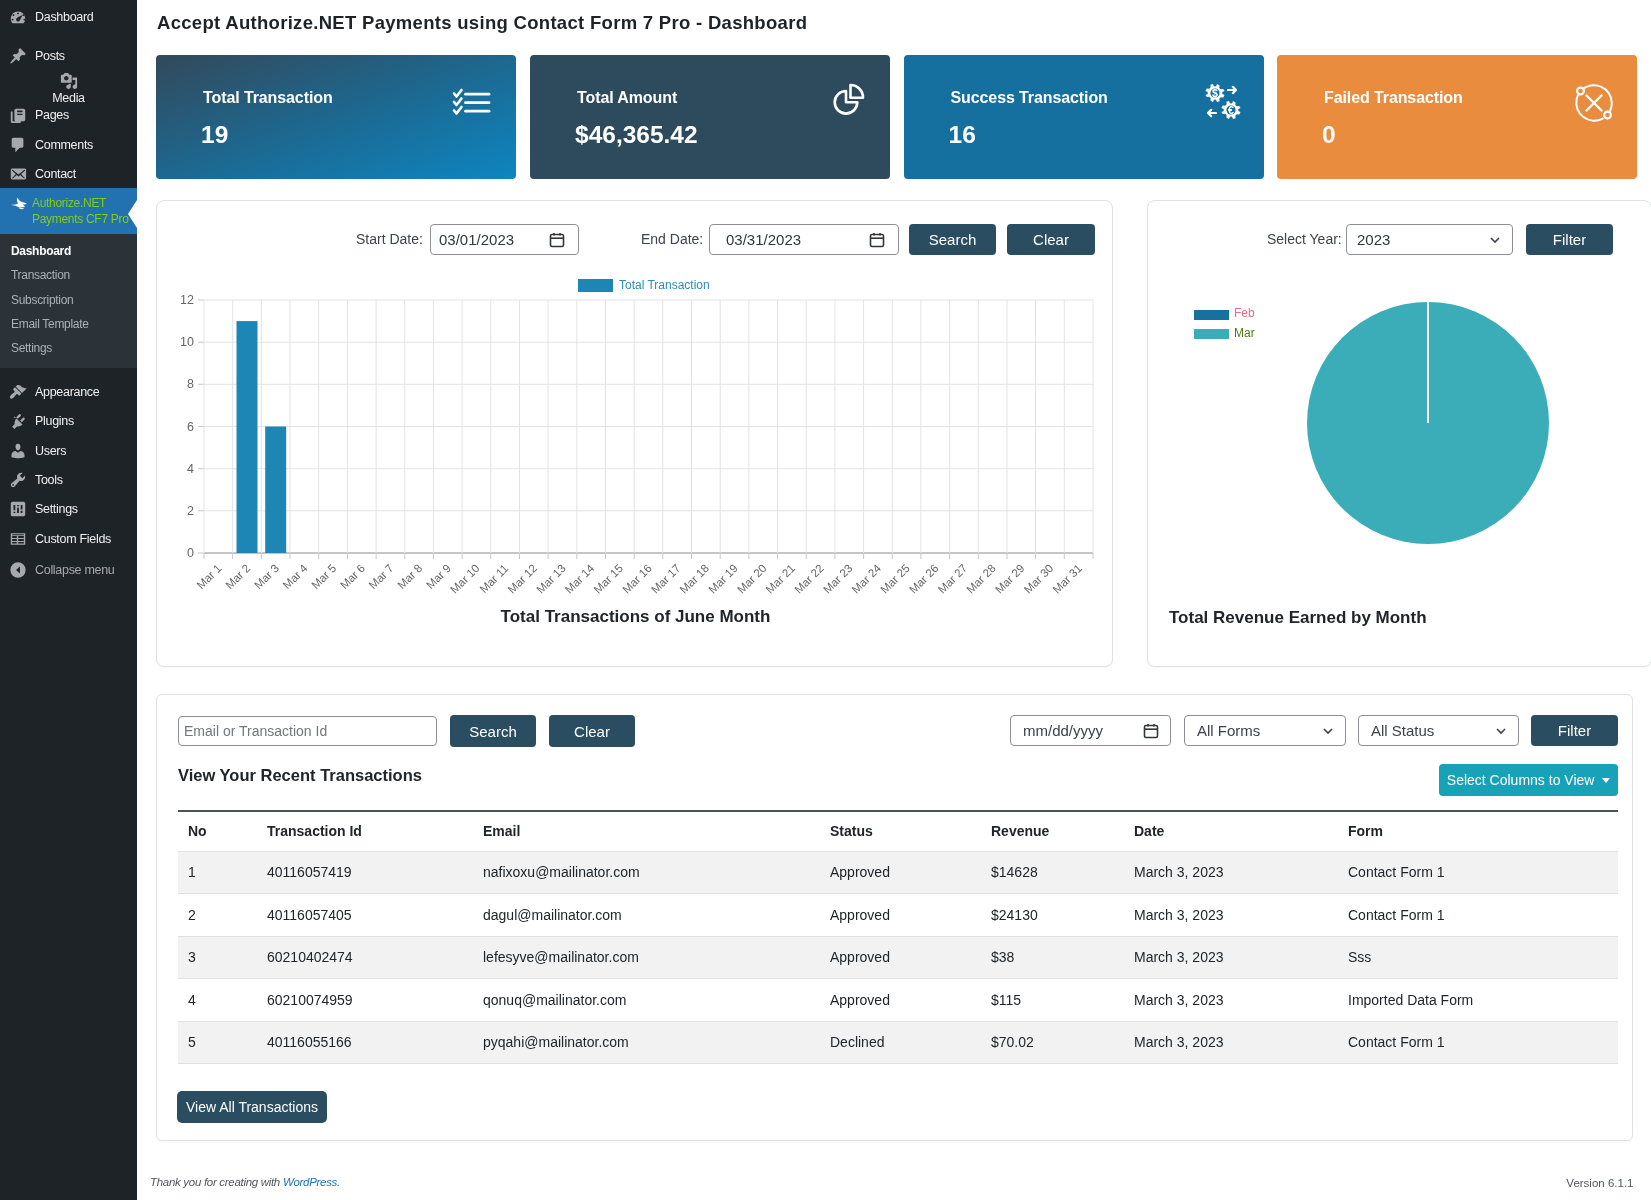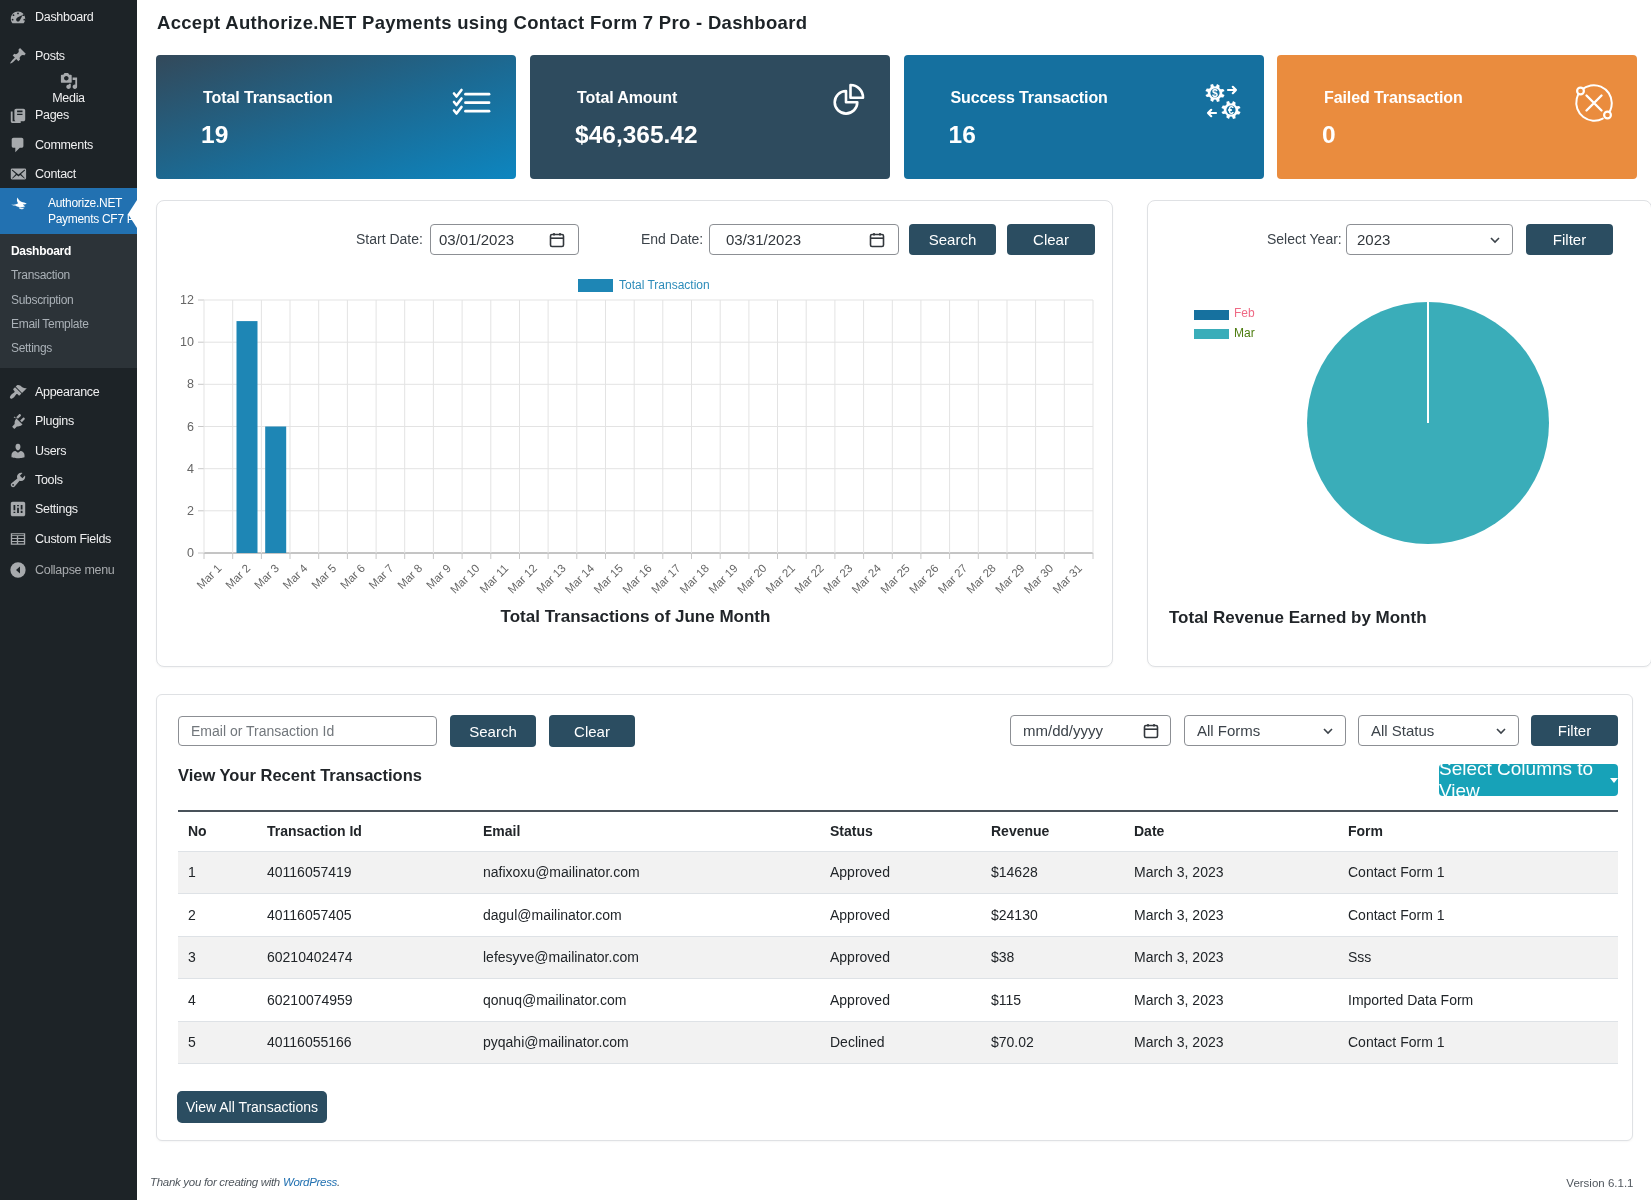--- a/index.html
+++ b/index.html
@@ -75,21 +75,21 @@
             <path fill="#a7aaad" d="M19 14.5v-9c0-.83-.67-1.5-1.5-1.5H3.5C2.67 4 2 4.67 2 5.5v9c0 .83.67 1.5 1.5 1.5h14c.83 0 1.5-.67 1.5-1.5zm-1.31-9.11c.33.33.15.67-.21.98l-4.1 3.75 4.09 4.26c.12.14.06.36-.03.47-.09.12-.3.23-.45.08l-4.59-3.92-1.9 1.89-1.89-1.89-4.59 3.92c-.15.15-.36.04-.45-.08-.1-.11-.15-.33-.03-.47l4.09-4.26-4.1-3.75c-.36-.31-.54-.65-.21-.98.33-.34.69-.17 1.04.14l6.14 4.97 6.15-4.97c.35-.31.71-.48 1.04-.14z"></path>
           </svg>
         </span>
         <span>Contact</span>
       </div>
 <div class="abs" style="left:0;top:187.5px;width:137px;height:46px;background:#2271b1;"></div>
 <div class="abs" style="left:8px;top:195px;"><svg width="22" height="18" viewBox="0 0 20 20">
           <path fill="#fff" d="M1.5 10.5c2.8.5 5.6.3 7.6-1.2C7.6 7.4 7.2 5 8.3 2.8c.9 2 2.2 3.8 4.3 4.7 2 .8 4.2.9 6 2.2-1.3.7-2.8.9-4.3.7.6 1 1.6 1.7 2.7 2-3.5 1.8-8 1.6-11.2-.7-1.5.3-3.2-.4-4.3-1.2z"></path>
           <path fill="#fff" d="M11 13.5c1.5.8 3.5 1 5.2.6-.8 1-2 1.7-3.3 1.8-1.3.1-2.7-.5-3.4-1.6z" opacity=".9"></path>
         </svg></div>
-<div class="abs" style="left:48px;top:196px;color:#ffffff;font-size:12px;letter-spacing:-0.3px;line-height:15.5px;white-space:nowrap;">Authorize.NET<br>Payments CF7 Pro</div>
+<div class="abs" style="left:32px;top:196px;color:#84cc16;font-size:12px;letter-spacing:-0.3px;line-height:15.5px;white-space:nowrap;">Authorize.NET<br>Payments CF7 Pro</div>
 <div class="abs" style="right:0;top:199.5px;width:0;height:0;border-top:14px solid transparent;border-bottom:14px solid transparent;border-right:9px solid #fff;"></div>
 <div class="sub" style="top:233.5px;height:134px;"></div>
 <div class="si" style="top:244px;color:#fff;font-weight:bold;">Dashboard</div>
 <div class="si" style="top:268px;color:#aab1b7;font-weight:normal;">Transaction</div>
 <div class="si" style="top:293px;color:#aab1b7;font-weight:normal;">Subscription</div>
 <div class="si" style="top:317px;color:#aab1b7;font-weight:normal;">Email Template</div>
 <div class="si" style="top:340.5px;color:#aab1b7;font-weight:normal;">Settings</div>
 <div class="mi" style="top:376.5px;">
         <span class="ic">
           <svg width="18" height="18" viewBox="0 0 20 20">
@@ -357,38 +357,38 @@
 <div class="abs" style="left:86px;top:105px;font-size:12px;color:#ef6a85;">Feb</div>
 <div class="abs" style="left:46px;top:128px;width:35px;height:10px;background:#3aadb9;"></div>
 <div class="abs" style="left:86px;top:124.5px;font-size:12px;color:#4d7c0f;">Mar</div>
 <svg class="abs" style="left:0;top:0;" width="487" height="467">
         <circle cx="280" cy="222" r="121" fill="#3aadb9"></circle>
         <line x1="280" y1="101" x2="280" y2="222" stroke="#fff" stroke-width="2"></line>
       </svg>
 <div class="abs" style="left:21px;top:407px;font-size:17px;font-weight:bold;color:#212529;">Total Revenue Earned by Month</div>
 </div>
 <div class="panel" style="left:156px;top:694px;width:1477px;height:447px;border-radius:6px;">
-<div class="inp" style="left:21px;top:21px;width:259px;height:30px;padding-left:12px;color:#72777c;font-size:14px;">Email or Transaction Id</div>
+<div class="inp" style="left:21px;top:21px;width:259px;height:30px;padding-left:5px;color:#72777c;font-size:14px;">Email or Transaction Id</div>
 <div class="btn" style="left:293px;top:20px;width:86px;height:32px;">Search</div>
 <div class="btn" style="left:392px;top:20px;width:86px;height:32px;">Clear</div>
 <div class="inp" style="left:853px;top:20px;width:161px;height:31px;padding-left:12px;color:#3c434a;">mm/dd/yyyy<span style="position:absolute;right:11px;top:7px;"><svg width="16" height="16" viewBox="0 0 16 16">
             <rect x="1.5" y="2.5" width="13" height="12" rx="1.5" fill="none" stroke="#32373c" stroke-width="1.6"></rect>
             <line x1="1.5" y1="6.2" x2="14.5" y2="6.2" stroke="#32373c" stroke-width="1.6"></line>
             <line x1="5" y1="1" x2="5" y2="3.6" stroke="#32373c" stroke-width="1.6"></line>
             <line x1="11" y1="1" x2="11" y2="3.6" stroke="#32373c" stroke-width="1.6"></line>
           </svg></span></div>
 <div class="inp" style="left:1027px;top:20px;width:162px;height:31px;padding-left:12px;color:#3c434a;">All Forms<span style="position:absolute;right:10px;top:8px;"><svg width="14" height="14" viewBox="0 0 14 14">
             <path d="M3 5 l4 4 l4 -4" fill="none" stroke="#3c434a" stroke-width="1.6"></path>
           </svg></span></div>
 <div class="inp" style="left:1201px;top:20px;width:161px;height:31px;padding-left:12px;color:#3c434a;">All Status<span style="position:absolute;right:10px;top:8px;"><svg width="14" height="14" viewBox="0 0 14 14">
             <path d="M3 5 l4 4 l4 -4" fill="none" stroke="#3c434a" stroke-width="1.6"></path>
           </svg></span></div>
 <div class="btn" style="left:1374px;top:20px;width:87px;height:31px;">Filter</div>
 <div class="abs" style="left:21px;top:71px;font-size:16.5px;font-weight:bold;color:#212529;">View Your Recent Transactions</div>
-<div class="btn" style="left:1282px;top:69px;width:179px;height:32px;background:#17a2b8;font-size:19px;">Select Columns to View&nbsp;&nbsp;<span style="display:inline-block;width:0;height:0;border-left:4px solid transparent;border-right:4px solid transparent;border-top:5px solid #fff;"></span></div>
+<div class="btn" style="left:1282px;top:69px;width:179px;height:32px;background:#17a2b8;font-size:14px;">Select Columns to View&nbsp;&nbsp;<span style="display:inline-block;width:0;height:0;border-left:4px solid transparent;border-right:4px solid transparent;border-top:5px solid #fff;"></span></div>
 <div class="abs" style="left:21px;top:115px;border-top:2px solid #49525a;">
         <table class="tt">
           <colgroup>
             <col style="width:79px">
             <col style="width:216px">
             <col style="width:347px">
             <col style="width:161px">
             <col style="width:143px">
             <col style="width:214px">
             <col>

